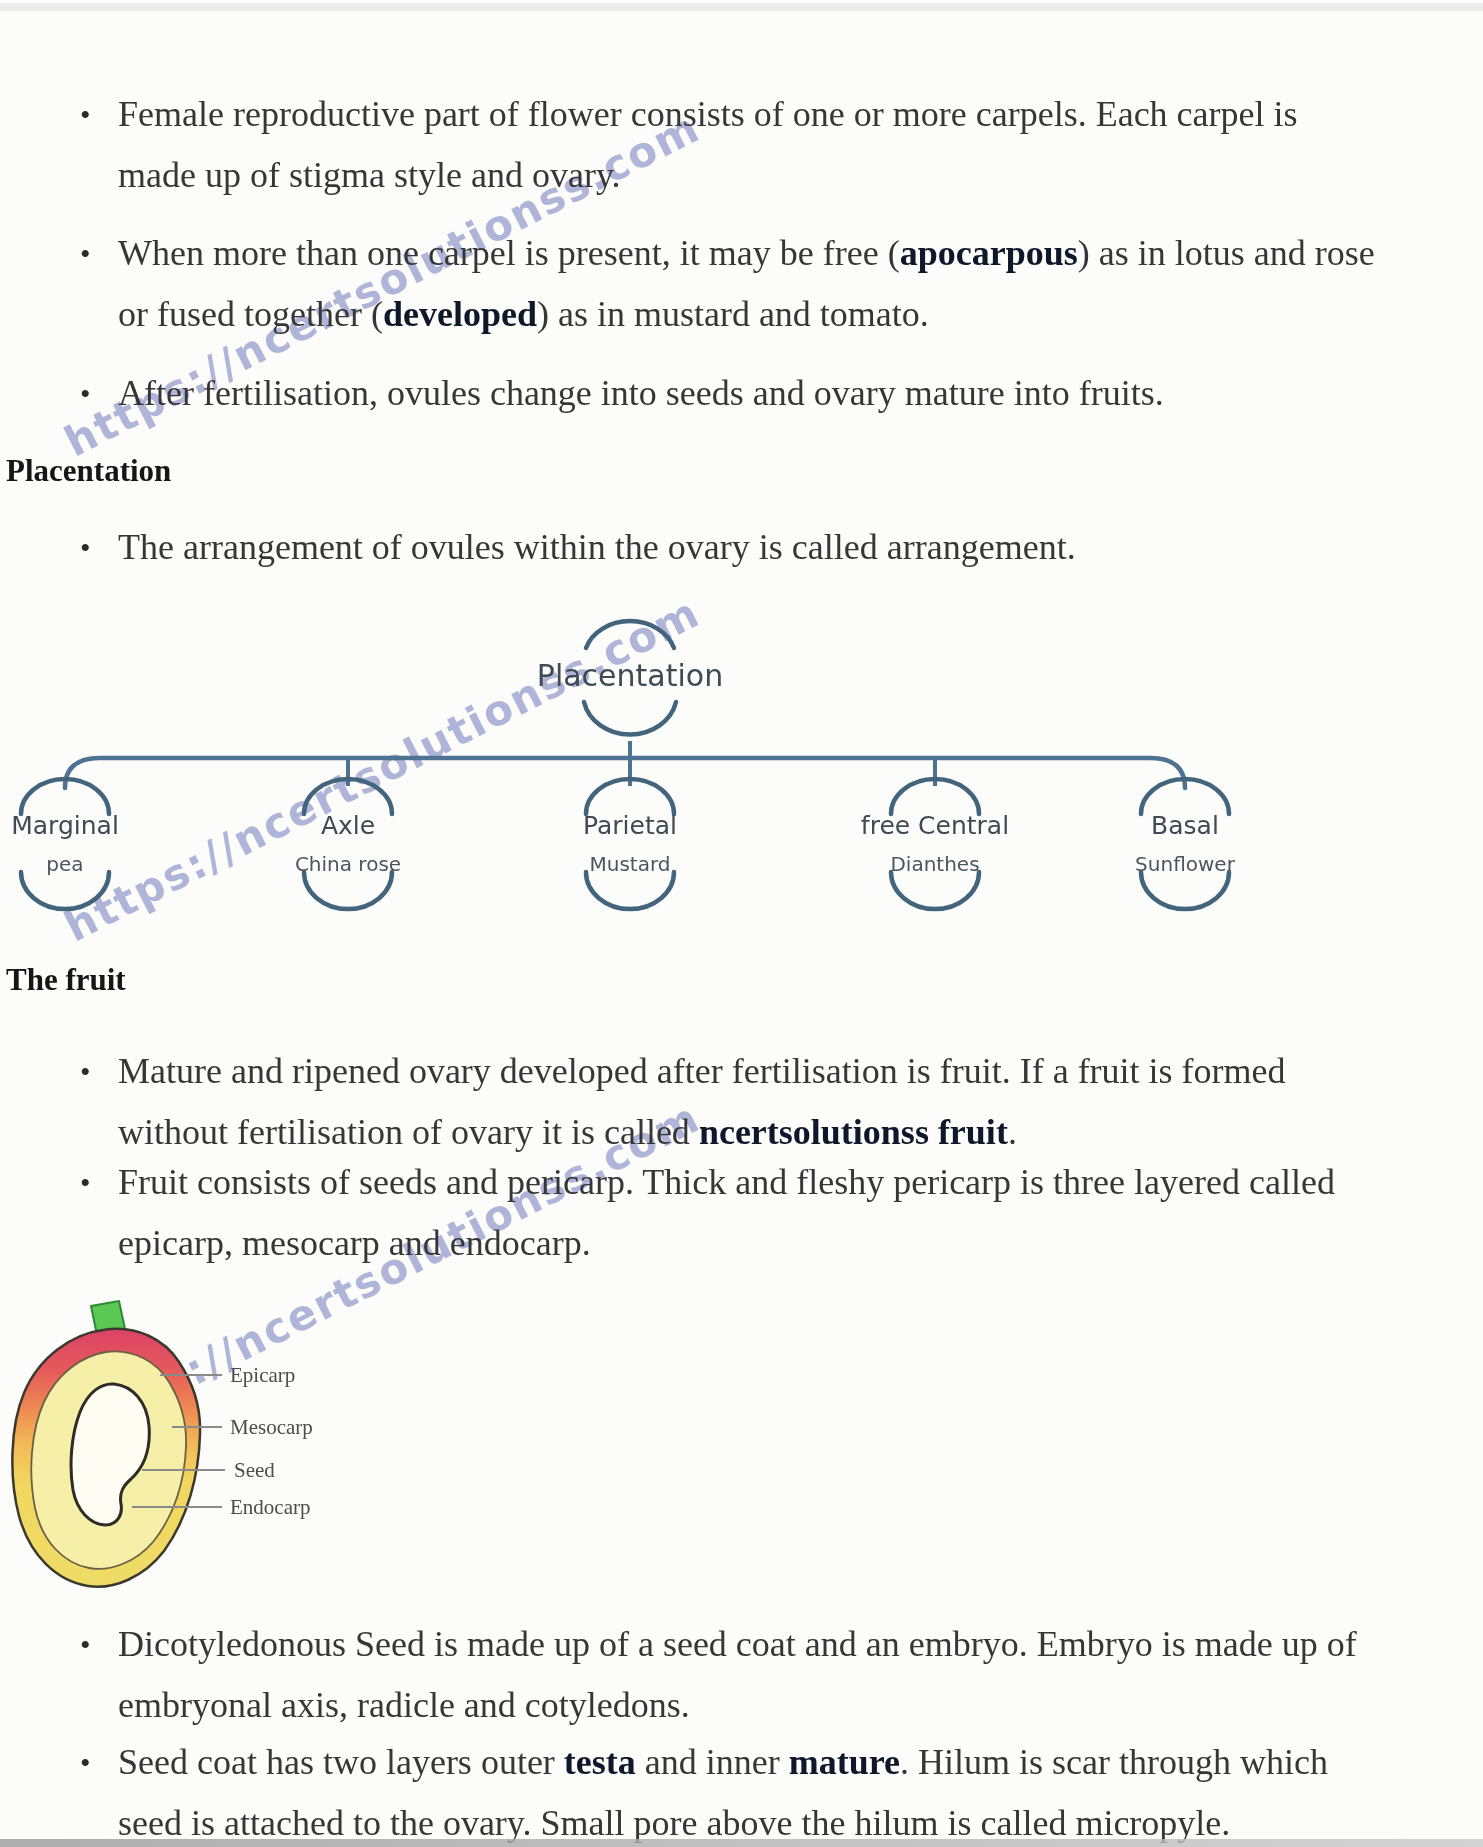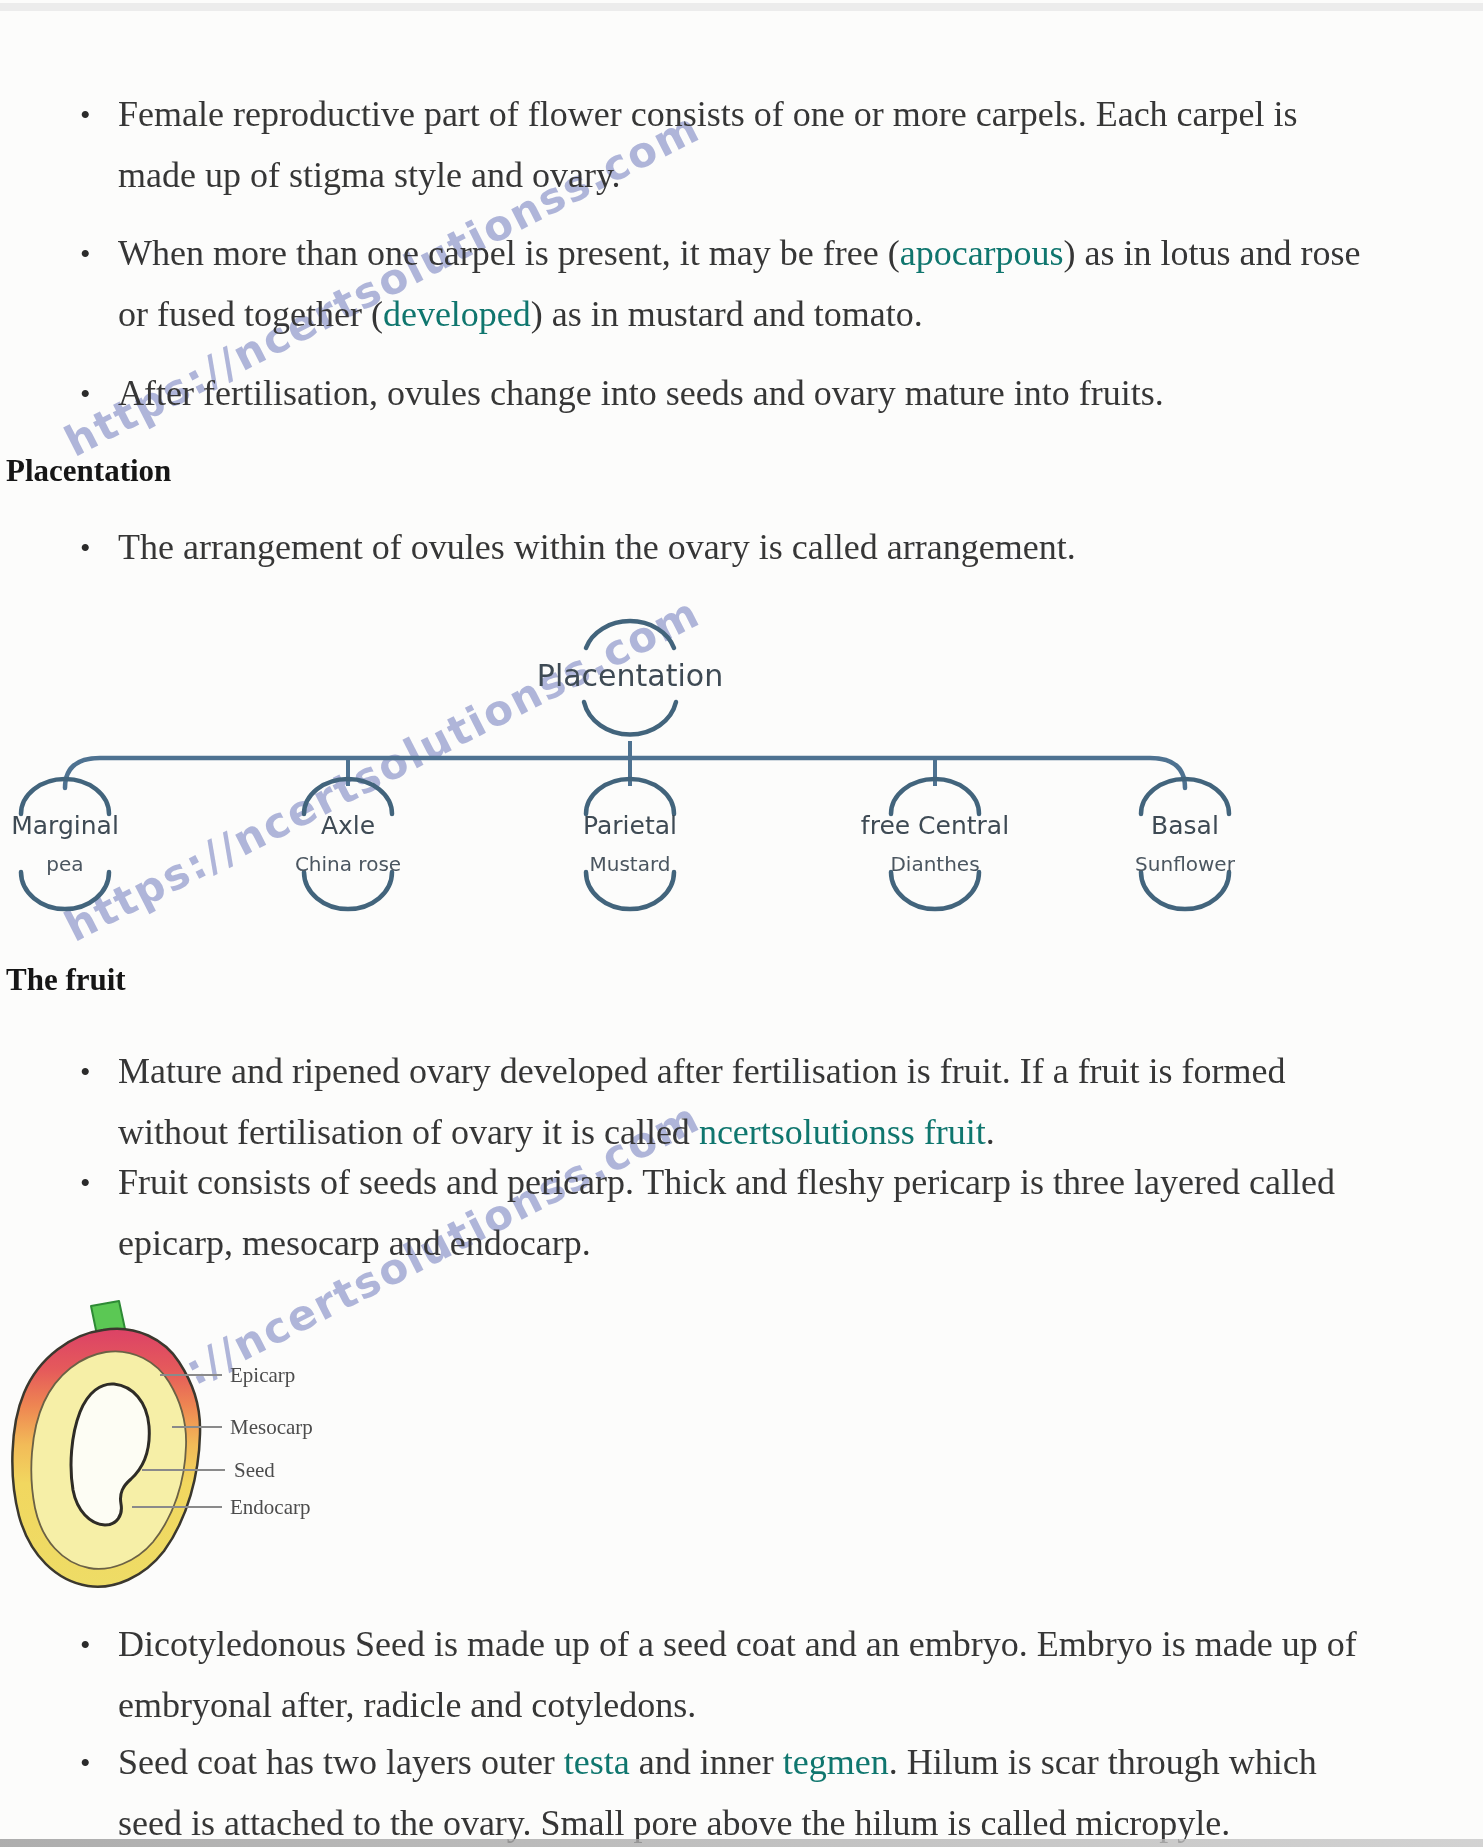--- a/index.html
+++ b/index.html
@@ -11,21 +11,21 @@
   .bottom-bar{position:absolute;left:0;top:1839px;width:100%;height:8px;
     background:linear-gradient(to right,#9a9a9a 0%,#b4b4b4 55%,#c8c8c8 100%);opacity:.8;}
   .wm{
     position:absolute;font-family:"DejaVu Sans",sans-serif;font-weight:700;
     font-size:42px;letter-spacing:2px;color:rgba(145,154,204,0.72);
     transform:rotate(-27deg);transform-origin:0 50%;white-space:nowrap;pointer-events:none;
   }
   .bullet{position:absolute;left:80px;display:flex;align-items:flex-start;}
   .dot{width:38px;font-size:30px;line-height:61px;color:#2b2b2b;flex:0 0 38px;}
   .btxt{width:1266px;font-size:36px;line-height:61px;}
-  .btxt b{font-weight:normal;color:#0f766e;}
+  .btxt b{font-weight:bold;color:#0f172a;}
   .h{position:absolute;left:6px;font-size:31px;font-weight:bold;color:#161616;line-height:44px;}
   .tree-svg{position:absolute;left:0;top:580px;}
   .tree-svg text{font-family:"DejaVu Sans",sans-serif;fill:#3e4a54;text-anchor:middle;}
   .tree-svg .sub{fill:#4b5660;}
   .mango-svg{position:absolute;left:2px;top:1296px;}
   .mango-svg .flabel{font-family:"Liberation Serif",serif;font-size:21px;fill:#4c4c4c;text-anchor:start;}
 </style>
 </head>
 <body>
 
@@ -135,22 +135,22 @@
     <line x1="130" y1="211" x2="220" y2="211" stroke="#8a8a8a" stroke-width="2"></line>
 
     <text x="228" y="86" class="flabel">Epicarp</text>
     <text x="228" y="138" class="flabel">Mesocarp</text>
     <text x="232" y="181" class="flabel">Seed</text>
     <text x="228" y="218" class="flabel">Endocarp</text>
   </svg>
 
   <div class="bullet" style="top:1614px;">
     <span class="dot">•</span>
-    <div class="btxt">Dicotyledonous Seed is made up of a seed coat and an embryo. Embryo is made up of embryonal after, radicle and cotyledons.</div>
+    <div class="btxt">Dicotyledonous Seed is made up of a seed coat and an embryo. Embryo is made up of embryonal axis, radicle and cotyledons.</div>
   </div>
 
   <div class="bullet" style="top:1732px;">
     <span class="dot">•</span>
-    <div class="btxt"><span>Seed coat has two layers outer </span><b>testa</b><span> and inner </span><b>tegmen</b><span>. Hilum is scar through which seed is attached to the ovary. Small pore above the hilum is called micropyle.</span></div>
+    <div class="btxt"><span>Seed coat has two layers outer </span><b>testa</b><span> and inner </span><b>mature</b><span>. Hilum is scar through which seed is attached to the ovary. Small pore above the hilum is called micropyle.</span></div>
   </div>
 
   <div class="bottom-bar"></div>
 </div>
 
 </body></html>

